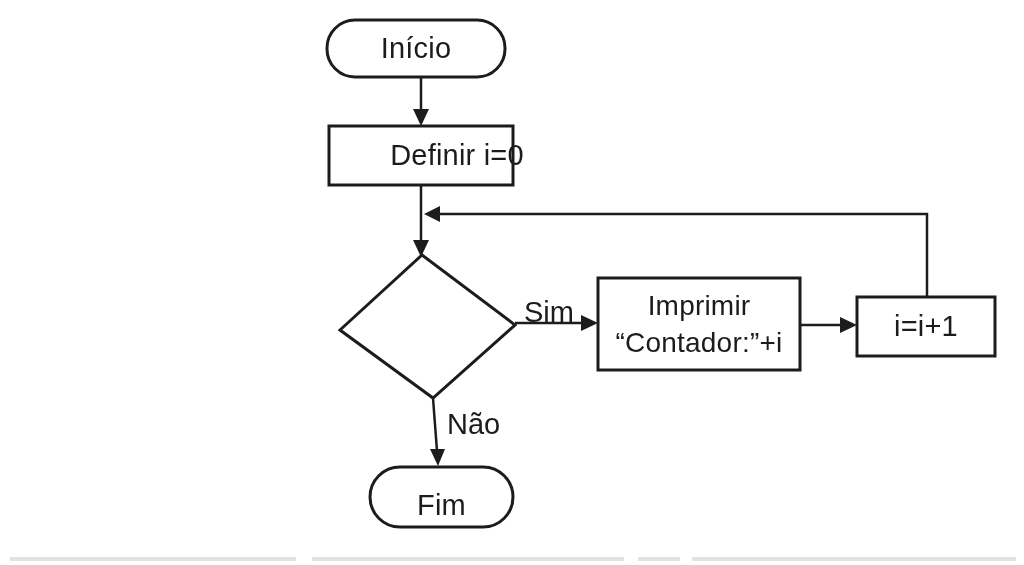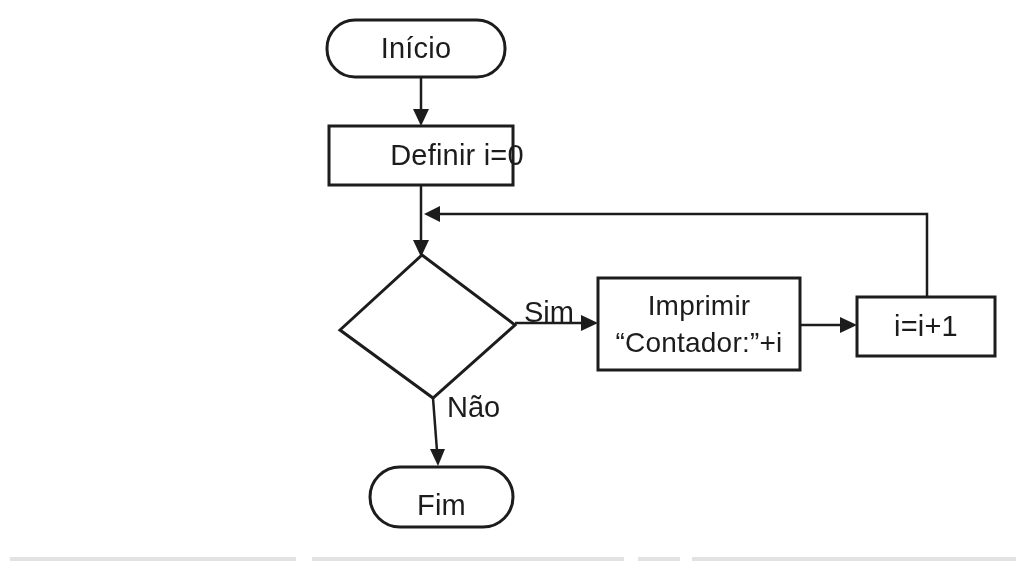--- a/index.html
+++ b/index.html
@@ -92,15 +92,15 @@
     <span>Imprimir</span>
     <span>“Contador:”+i</span>
   </div>
 
   <div class="node-label" style="left:857px;top:297px;width:138px;height:59px;">i=i+1</div>
 
   <div class="node-label" style="left:370px;top:467px;width:143px;height:77px;">Fim</div>
 
   <div class="edge-label" style="left:524px;top:289px;margin-top:8px;">Sim</div>
 
-  <div class="edge-label" style="left:447px;top:392px;">Não</div>
+  <div class="edge-label" style="left:447px;top:409px;">Não</div>
 
 </div>
 
 </body></html>

